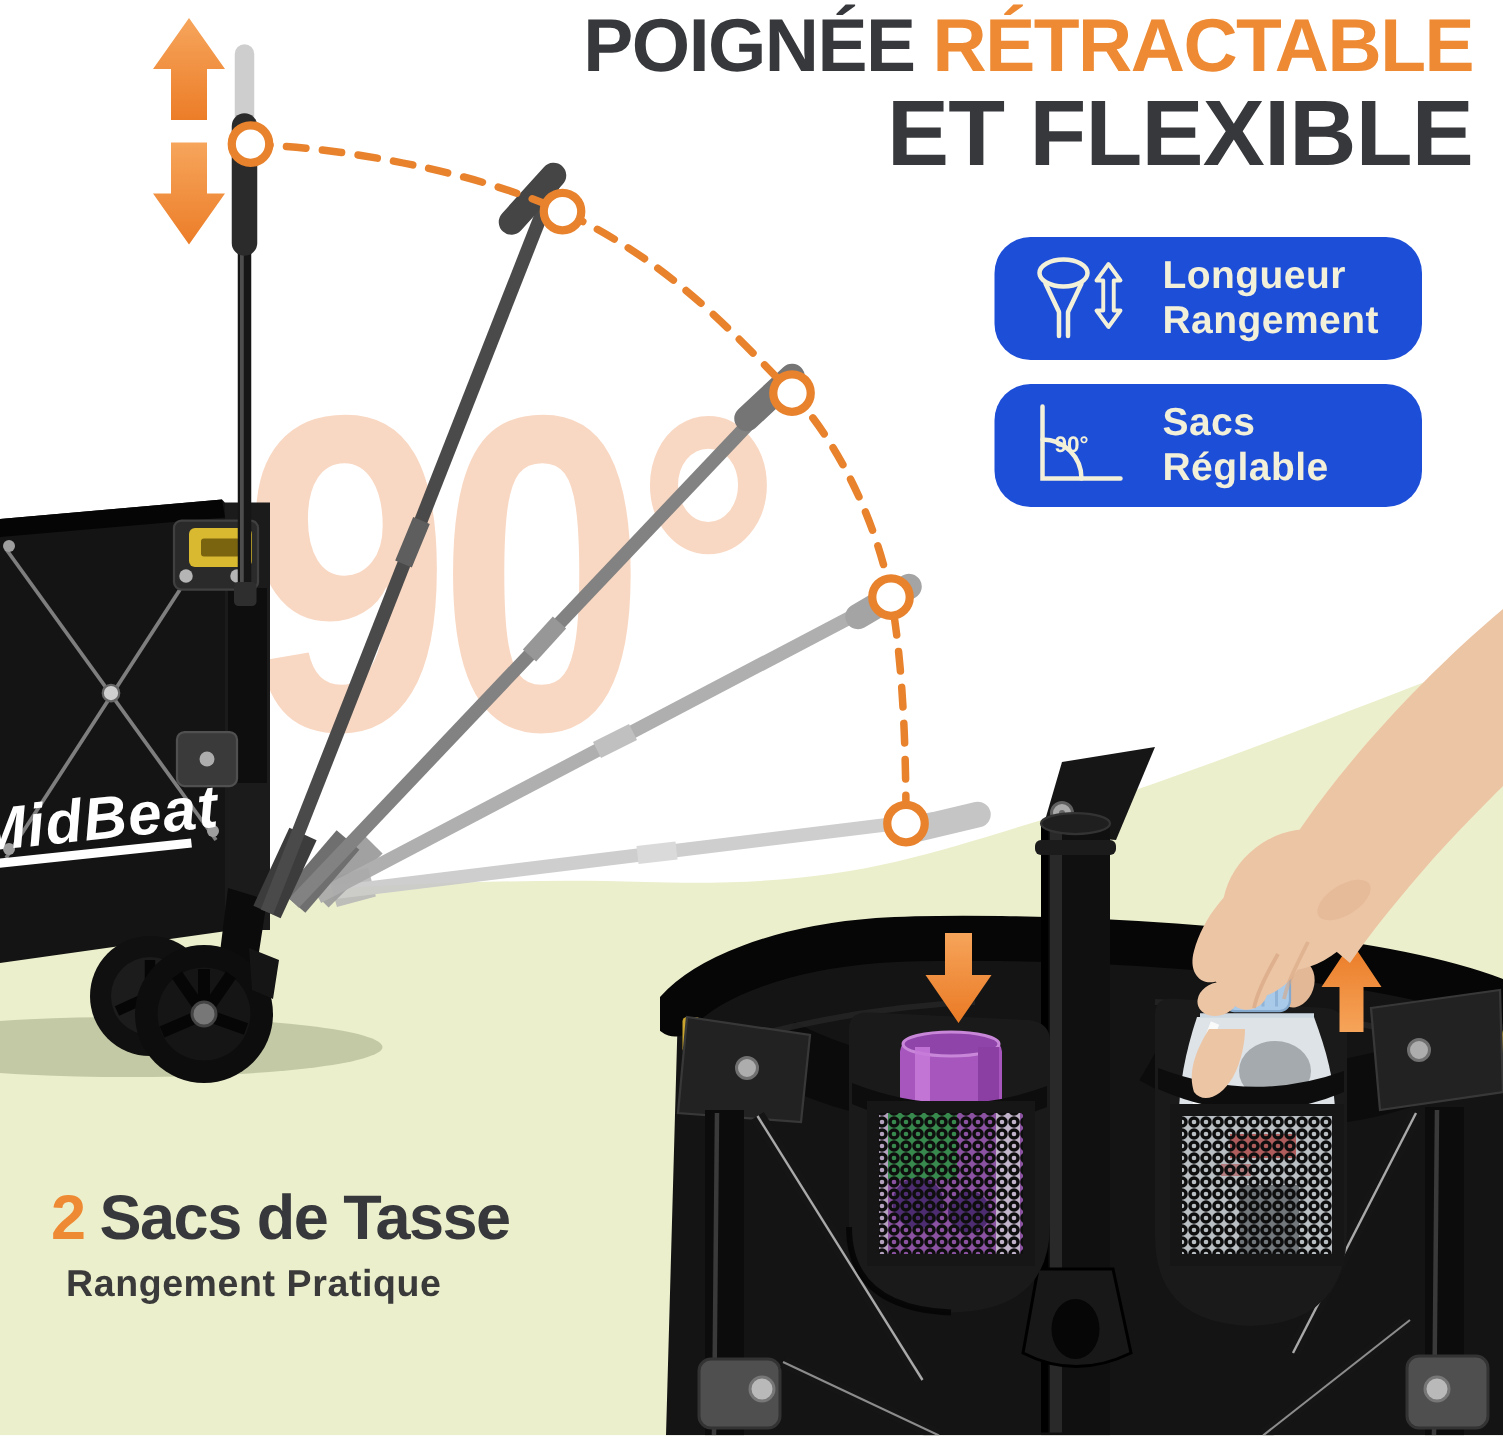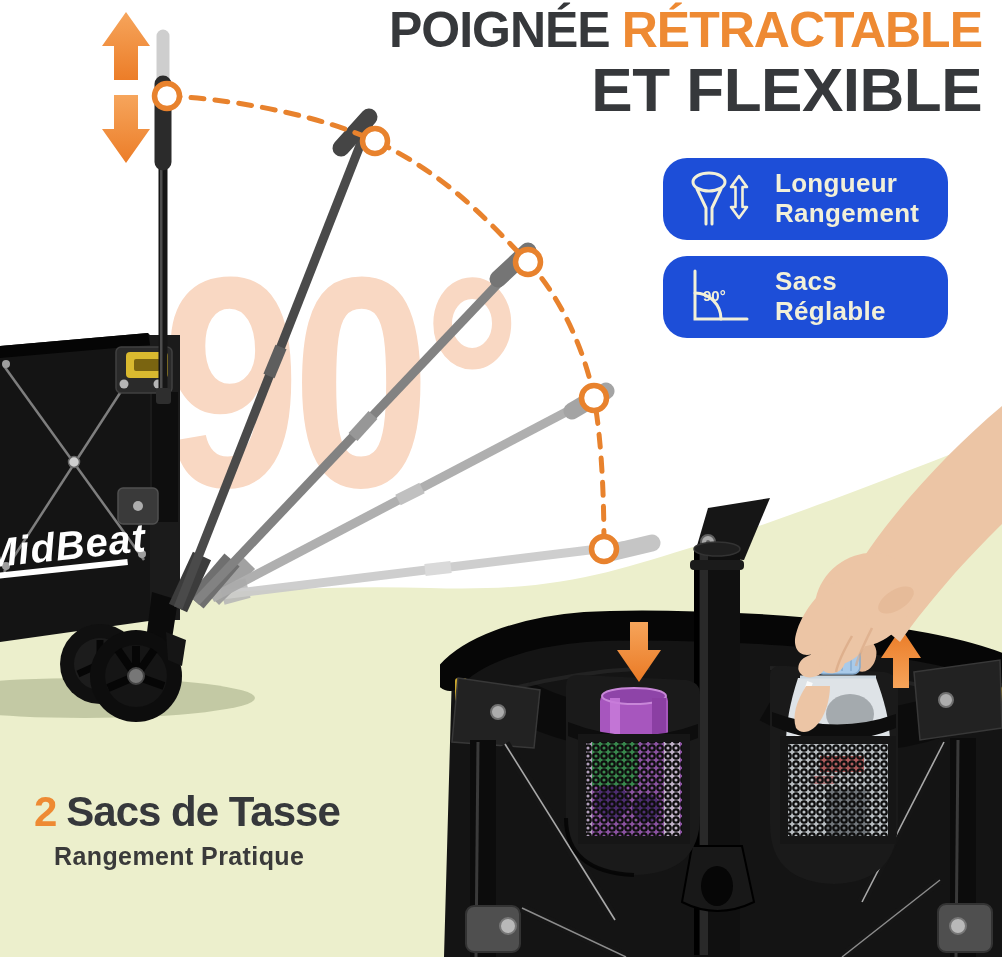--- a/index.html
+++ b/index.html
@@ -16,21 +16,21 @@
   .accent{color:#EE8A33;}
   #title .accent{margin-left:12px;}
 
   #watermark{left:162px;top:232px;z-index:1;font-size:300px;font-weight:800;
              color:#F9D8C3;line-height:1;letter-spacing:-10px;
              transform:scale(.83,1);transform-origin:left top;}
 
   #cup-heading{left:34px;top:788px;z-index:9;font-size:42px;font-weight:800;
                letter-spacing:-1px;color:#36383B;white-space:nowrap;}
   #cup-heading .num{color:#EE8A33;margin-right:10px;}
-  #cup-sub{left:54px;top:842px;z-index:9;font-size:25px;font-weight:700;
+  #cup-sub{left:44px;top:842px;z-index:9;font-size:25px;font-weight:700;
            letter-spacing:.4px;color:#3A3A3A;}
 
   
   .badge{position:absolute;left:663px;width:285px;height:82px;background:#1d4ed8;
          border-radius:24px;display:flex;align-items:center;z-index:9;}
   #badge-length{top:158px;}
   #badge-angle{top:256px;}
   .badge .bicon{margin-left:24px;flex:0 0 auto;}
   .badge .btxt{margin-left:22px;color:#F2F0D8;font-size:26px;font-weight:700;
                line-height:1.15;letter-spacing:.3px;}

